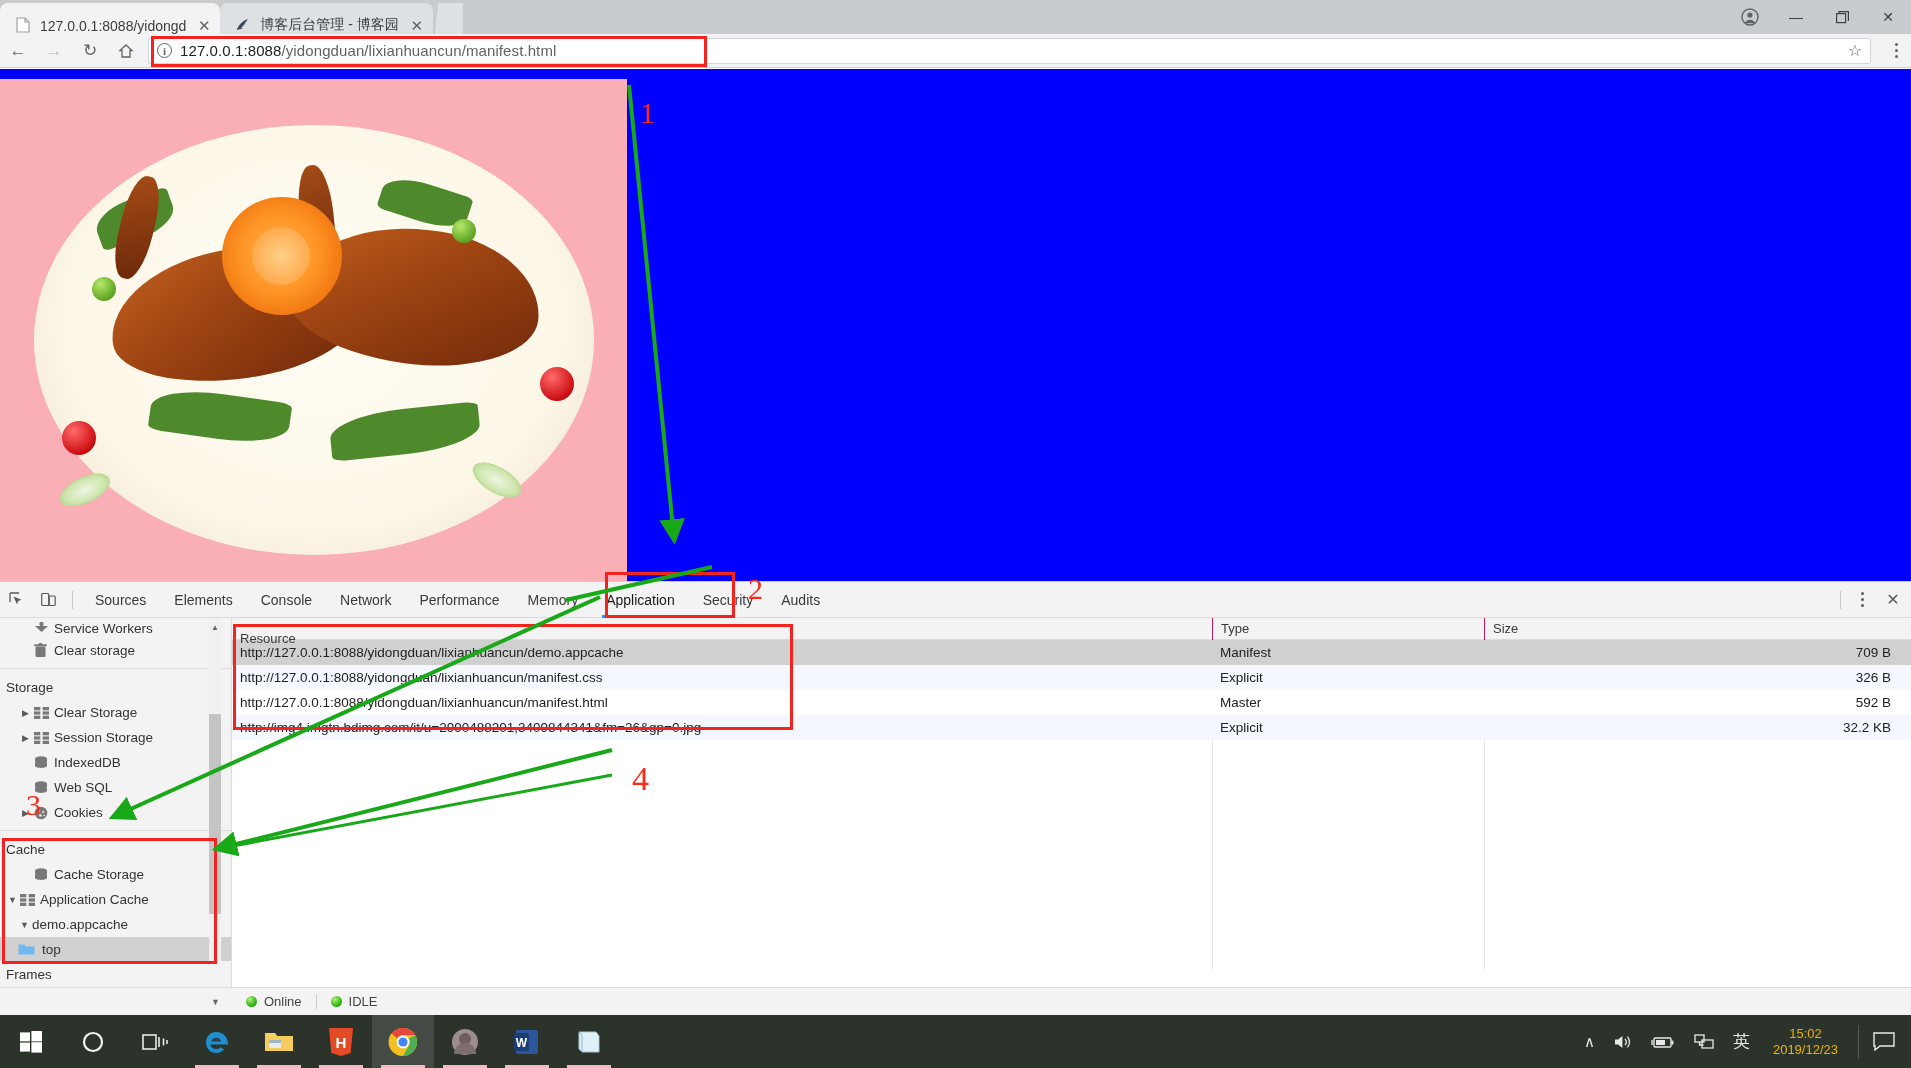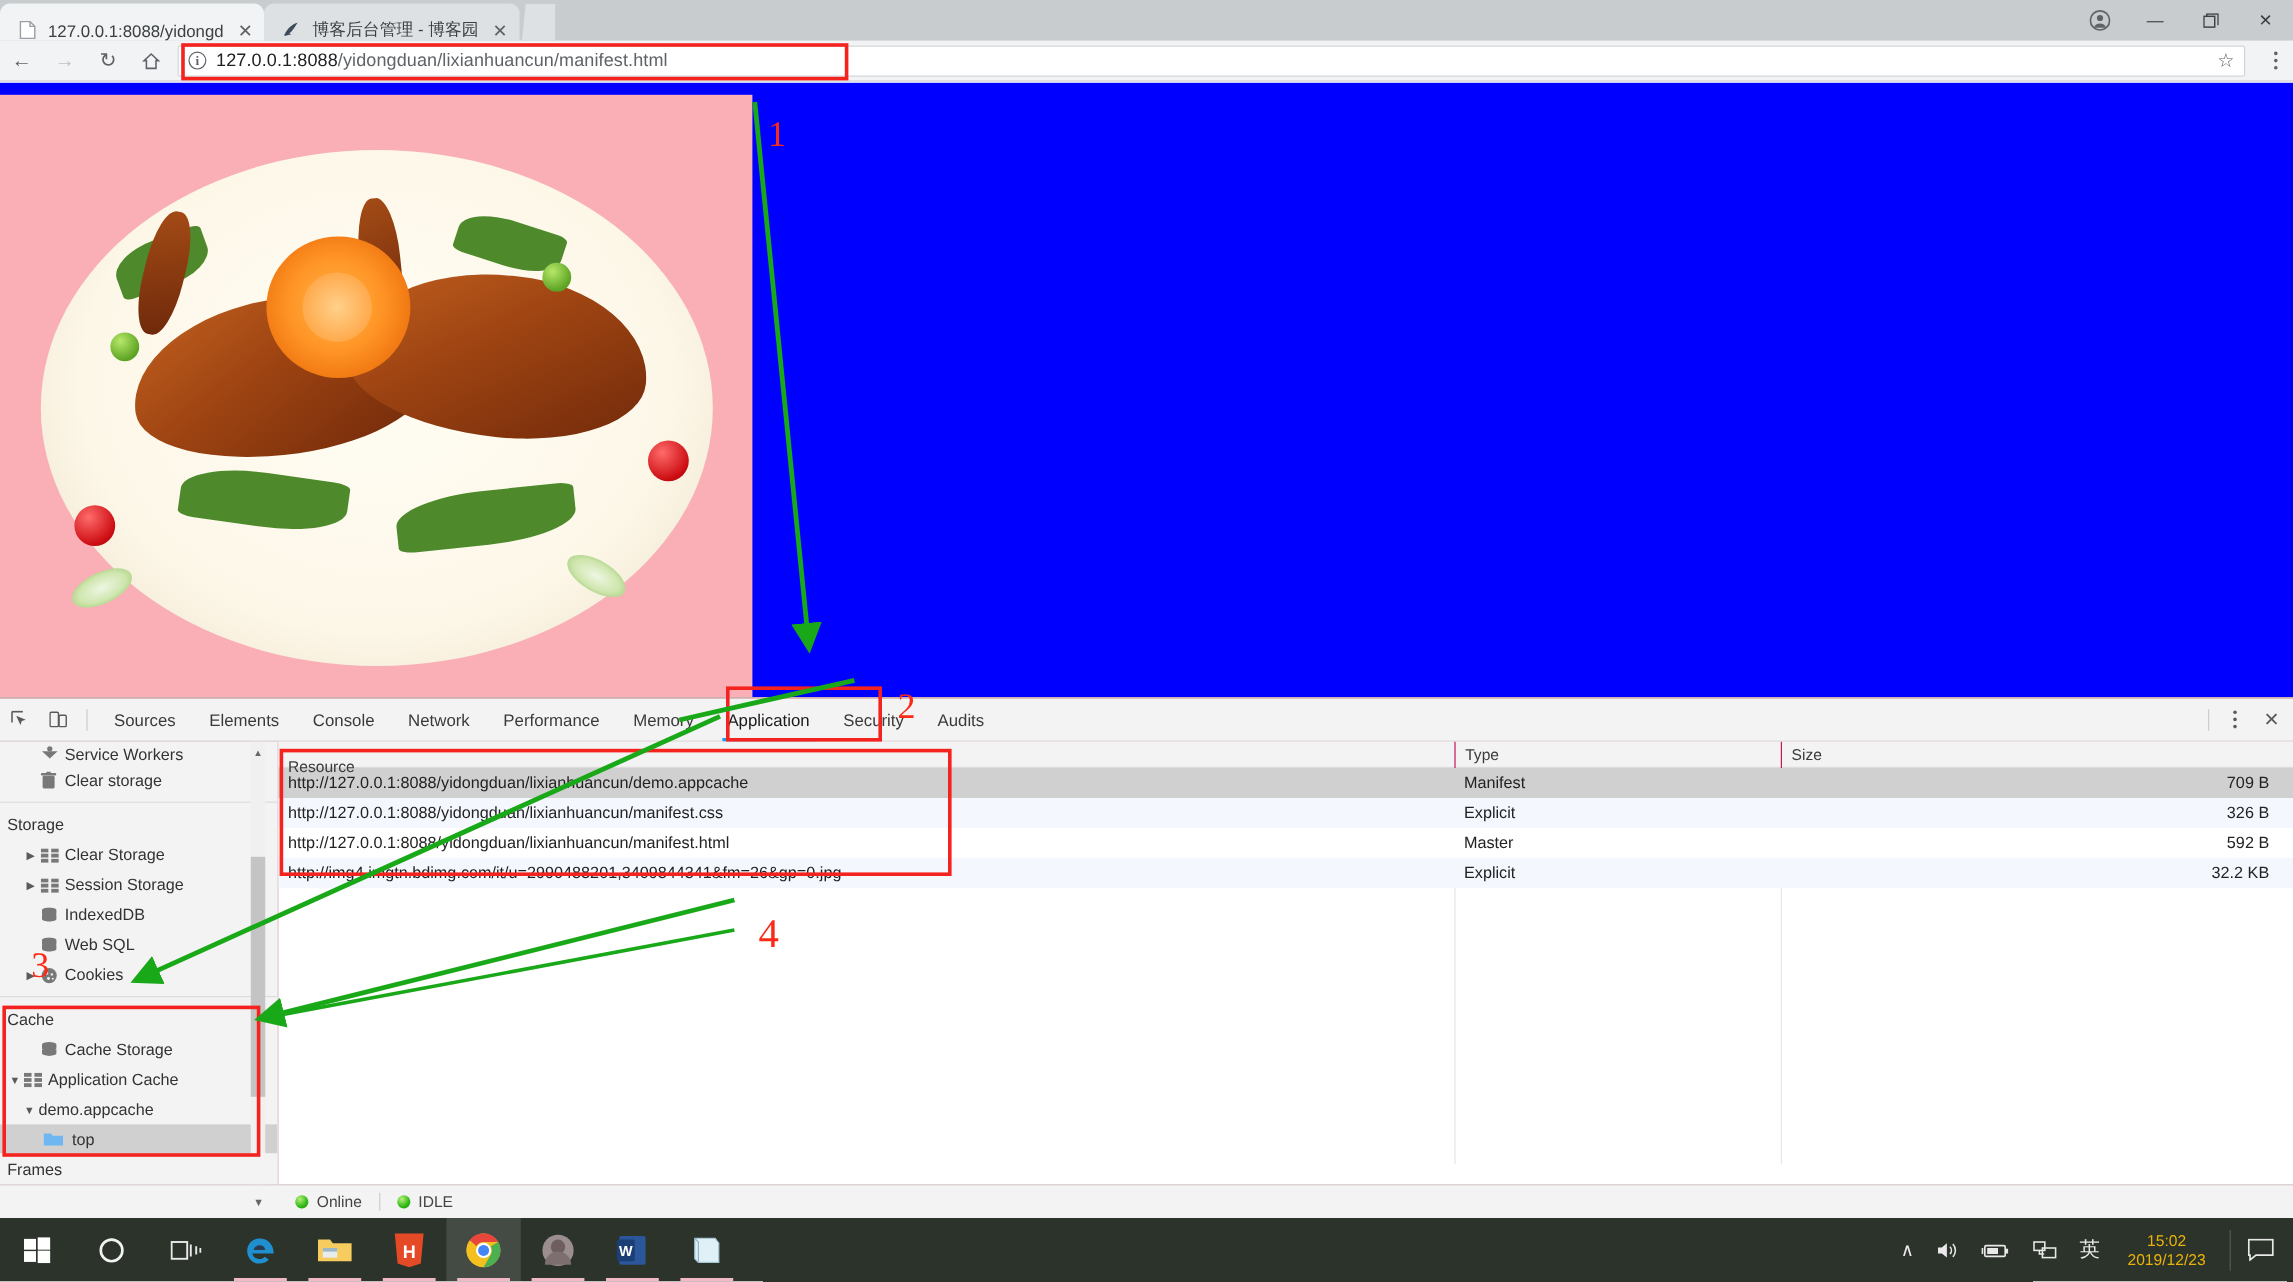--- a/index.html
+++ b/index.html
@@ -143,21 +143,21 @@
   }
   .cucumber {
     position: absolute; width: 54px; height: 26px; border-radius: 50%;
     background: radial-gradient(ellipse at 50% 50%, #eef6e2 0%, #cfe6ae 55%, #8fbf63 100%);
     transform: rotate(-25deg);
   }
 
   
   .devtools {
     position: absolute; top: 581px; left: 0; width: 1911px; height: 434px;
-    background: #b91c1c; border-top: 1px solid #cdcdcd;
+    background: #8b5cf6; border-top: 1px solid #cdcdcd;
     font-size: 13px; color: #303030;
   }
   .dt-toolbar {
     height: 36px; display: flex; align-items: center;
     border-bottom: 1px solid #dcdcdc; background: #f3f3f3;
     position: relative;
   }
   .dt-icon-btn { width: 32px; height: 36px; display:flex;align-items:center;justify-content:center; color:#5a5a5a;}
   .dt-vsep { width:1px; height:18px; background:#ccc; margin: 0 8px; }
   .dt-tab {
@@ -511,21 +511,21 @@
                   <rect x="0" y="8.7" width="6.3" height="3.3" fill="#787878"></rect>
                   <rect x="8.7" y="8.7" width="6.3" height="3.3" fill="#787878"></rect>
                 </svg>
             </span>
             <span>Application Cache</span>
           </div>
           <div class="sb-row" style="padding-left:20px;">
             <span class="sb-arrow">▼</span>
             <span>demo.appcache</span>
           </div>
-          <div class="sb-row selected" style="padding-left:36px;">
+          <div class="sb-row selected" style="padding-left:18px;">
             <span class="sb-ico">
               <svg width="17" height="13" viewBox="0 0 17 13">
                   <path d="M0.5 1.6h6l1.4 1.8h8.6v8.2H0.5z" fill="#6fb7f0"></path>
                 </svg>
             </span>
             <span style="margin-left:4px;">top</span>
           </div>
         </div>
 
         <div class="sb-scroll-track"></div>

